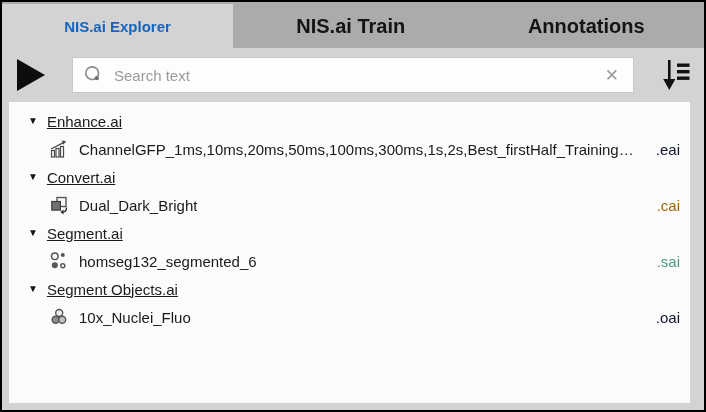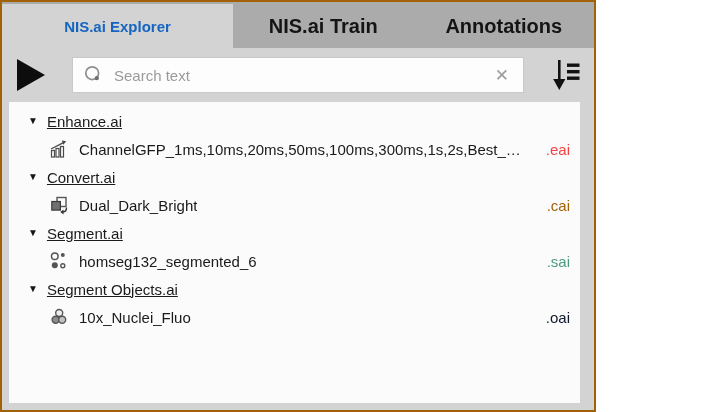--- a/index.html
+++ b/index.html
@@ -1,18 +1,18 @@
 <!DOCTYPE html>
 <html><head>
 <meta charset="utf-8">
 <style>
   html,body{margin:0;padding:0;background:#ffffff;}
   .window{
-    width:596px;height:412px;box-sizing:border-box;
-    border:2px solid #a16207;background:#d3d3d3;
+    width:706px;height:412px;box-sizing:border-box;
+    border:2px solid #000000;background:#d3d3d3;
     font-family:"Liberation Sans",sans-serif;
     display:flex;flex-direction:column;overflow:hidden;
   }
   
   .tabbar{display:flex;height:46px;background:#ababab;padding-top:2px;box-sizing:border-box;flex:none;}
   .tab{display:flex;align-items:center;justify-content:center;cursor:default;}
   .tab.active{width:231px;background:#d3d3d3;font-weight:bold;font-size:15px;color:#1565c0;}
   .tab.inactive{flex:1;background:#ababab;font-weight:bold;font-size:20px;color:#141414;}
   
   .toolbar{height:54px;flex:none;display:flex;align-items:center;padding:0 12px 0 14px;gap:26px;background:#d3d3d3;}
@@ -93,21 +93,21 @@
       <span class="item-icon">
         <svg width="20" height="20" viewBox="0 0 20 20">
           <rect x="2.5" y="11.5" width="3" height="6.5" fill="#fbfbfb" stroke="#4a4a4a" stroke-width="1.2"></rect>
           <rect x="7" y="9.5" width="3" height="8.5" fill="#fbfbfb" stroke="#4a4a4a" stroke-width="1.2"></rect>
           <rect x="11.5" y="7.5" width="3" height="10.5" fill="#fbfbfb" stroke="#4a4a4a" stroke-width="1.2"></rect>
           <path d="M2 10 L14 3.8" stroke="#4a4a4a" stroke-width="1.4" fill="none"></path>
           <polygon points="12.8,1.6 17.3,2.2 14.2,5.8" fill="#4a4a4a"></polygon>
         </svg>
       </span>
       <span class="item-name">ChannelGFP_1ms,10ms,20ms,50ms,100ms,300ms,1s,2s,Best_firstHalf_Training_cr...</span>
-      <span class="item-ext" style="color: #ef4444;">.eai</span>
+      <span class="item-ext" style="color: #0f172a;">.eai</span>
     </div>
 
     <div class="group-row">
       <span class="caret">▼</span>
       <span class="group-label">Convert.ai</span>
     </div>
     <div class="item-row">
       <span class="item-icon">
         <svg width="20" height="20" viewBox="0 0 20 20">
           <rect x="8" y="2.5" width="9" height="9" fill="#fbfbfb" stroke="#555" stroke-width="1.4"></rect>

